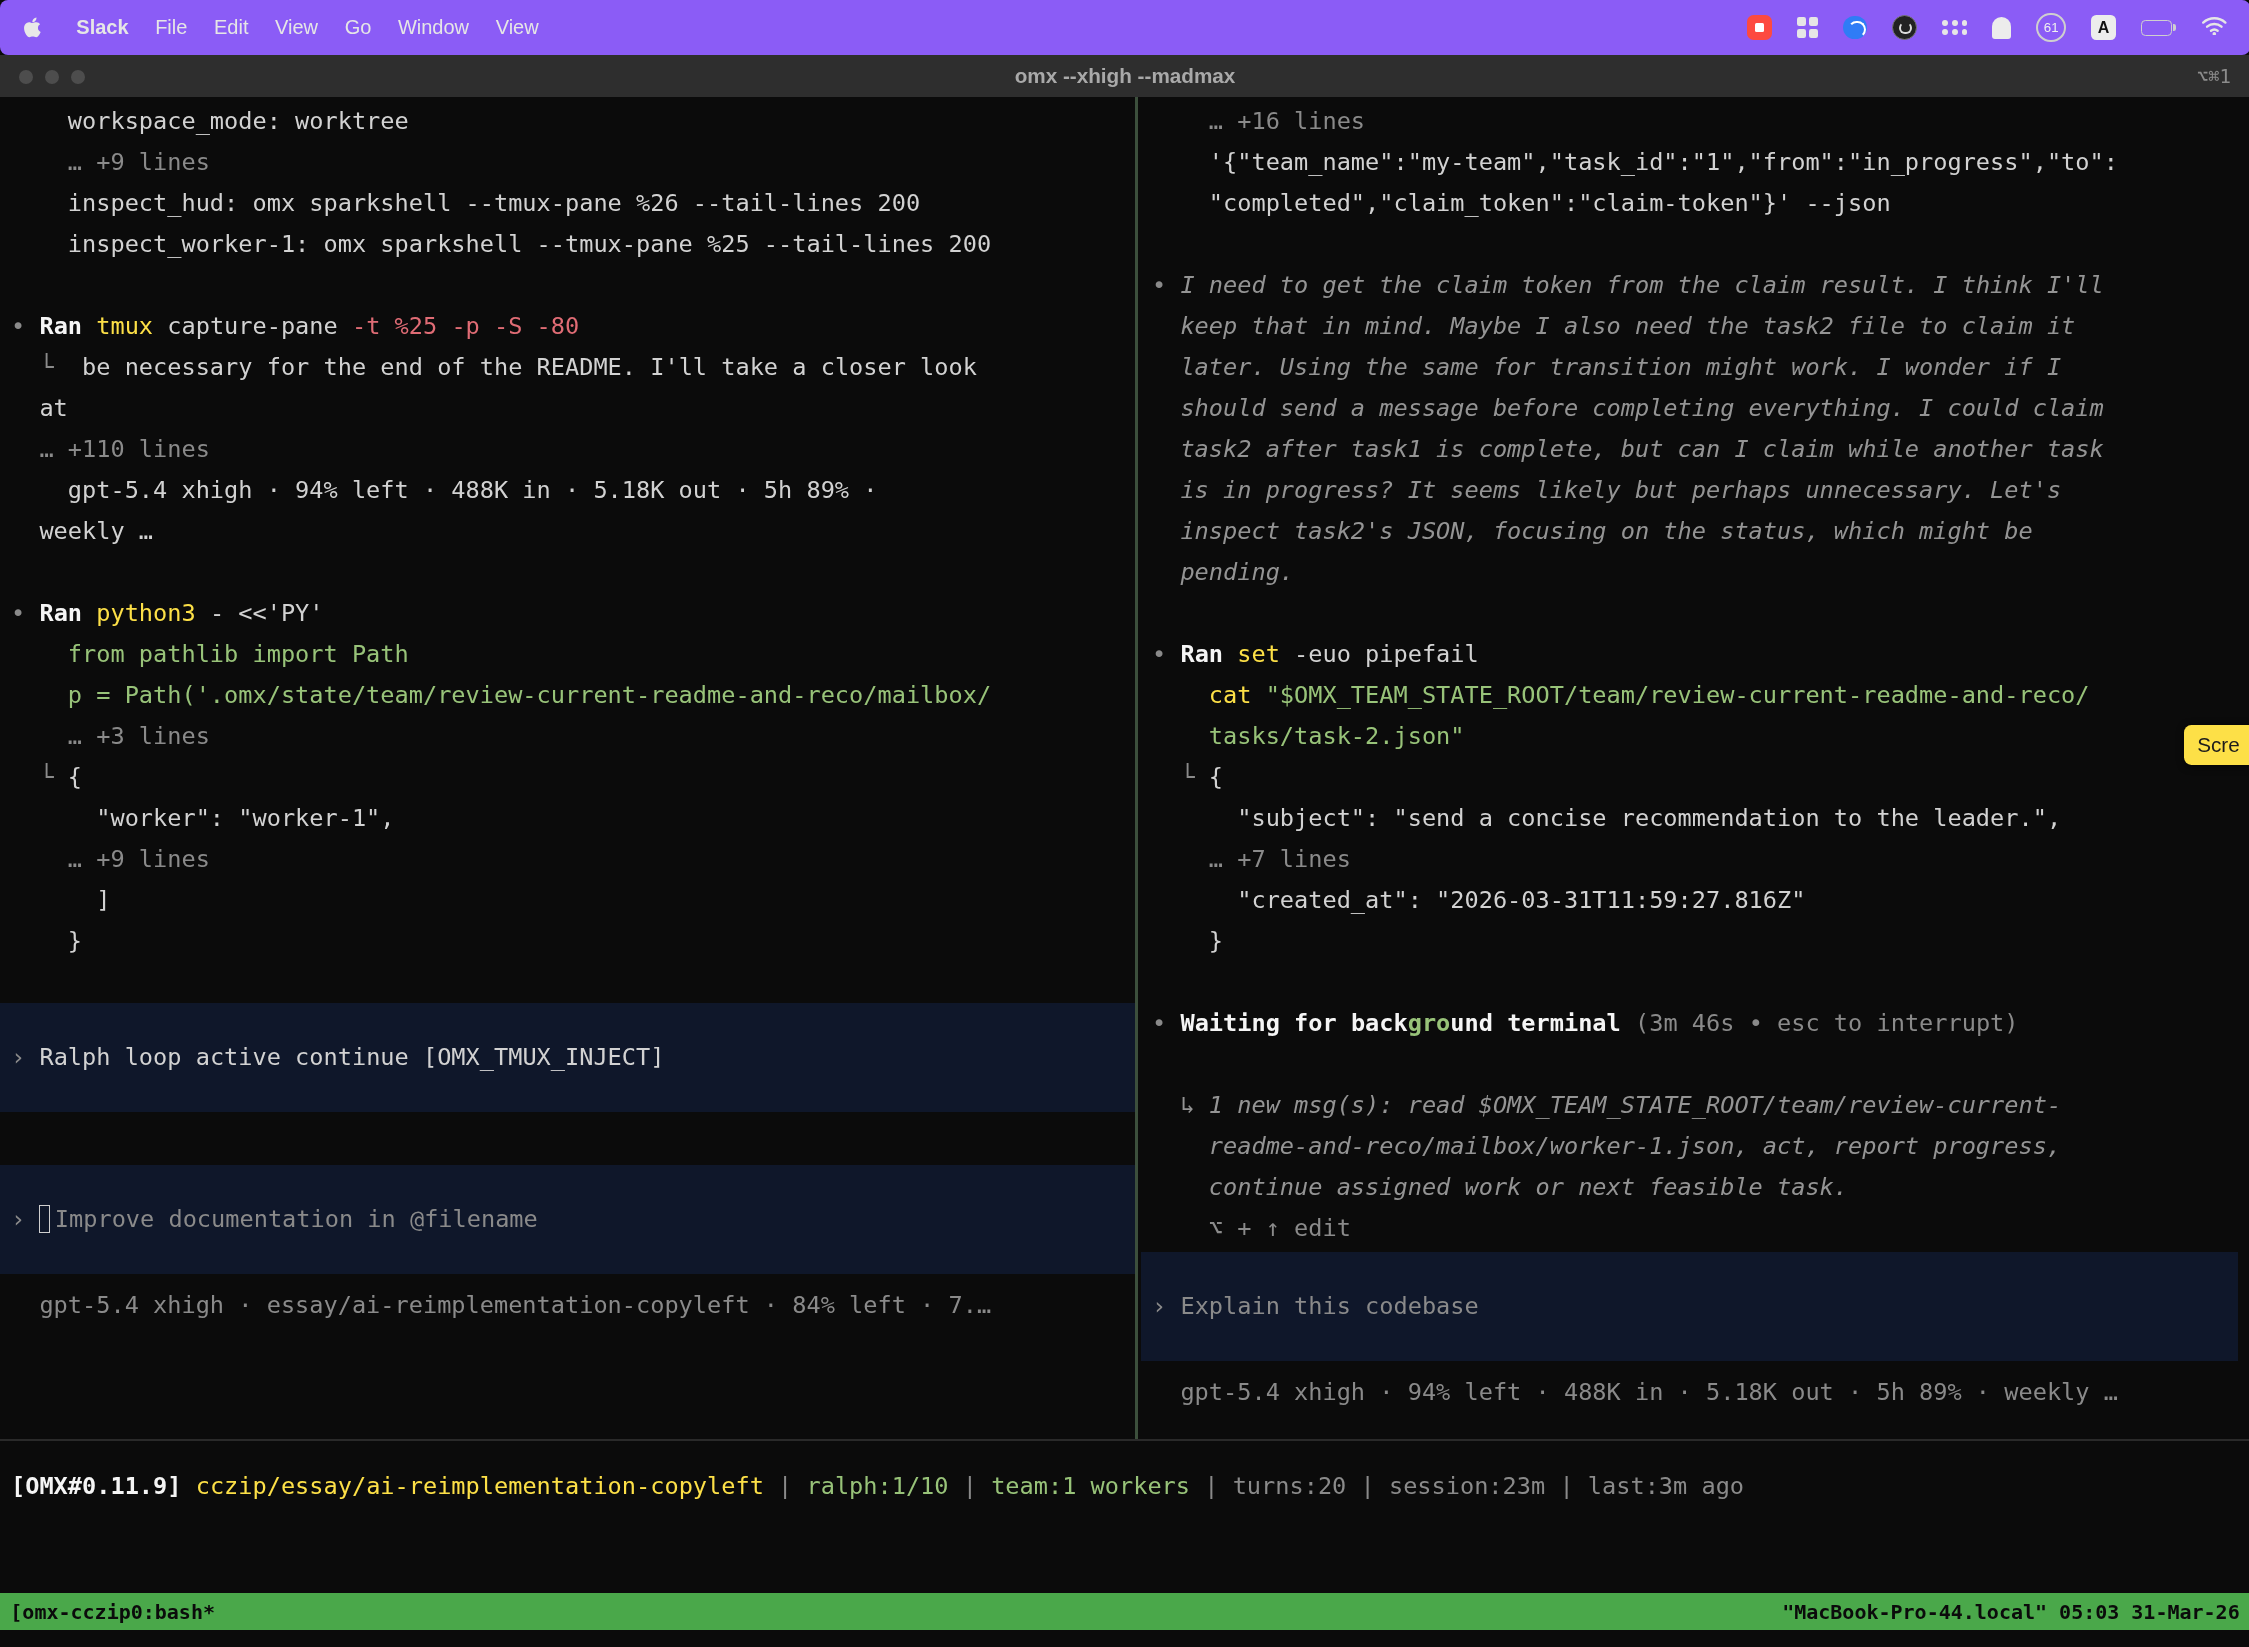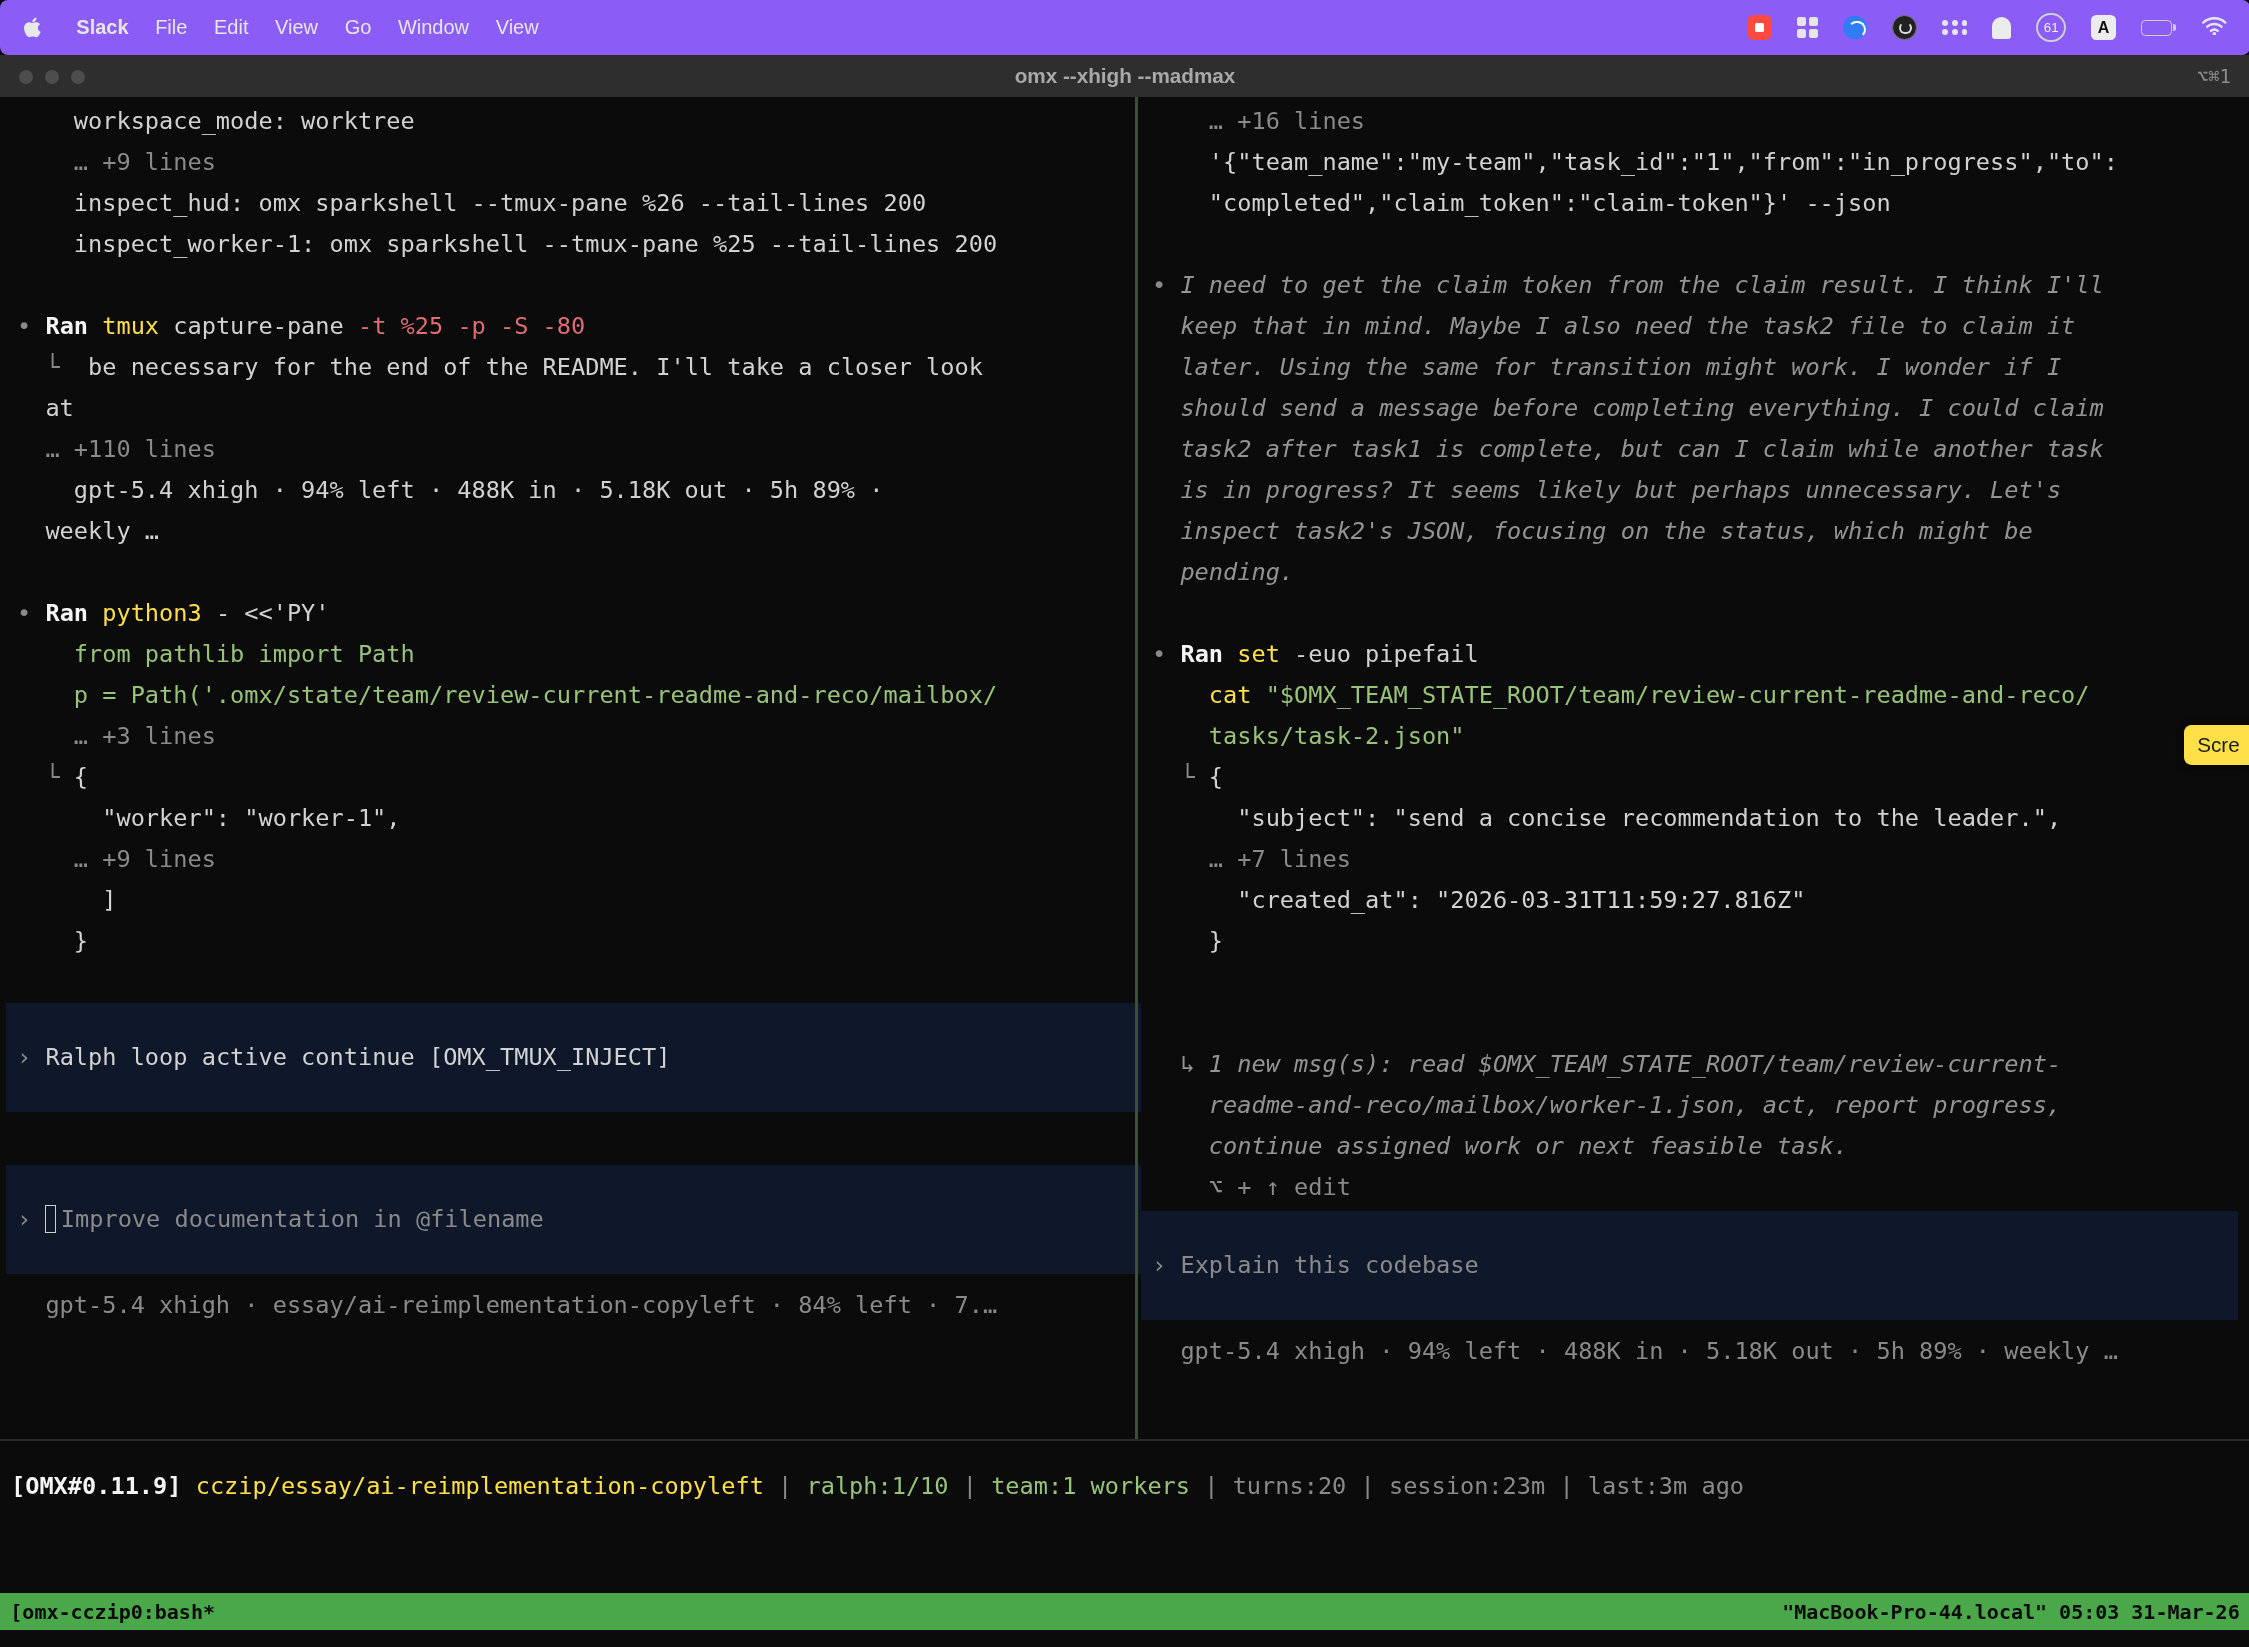--- a/index.html
+++ b/index.html
@@ -43,21 +43,21 @@
   .lights i{width:14px;height:14px;border-radius:50%;background:#4d4d4d;display:block;}
   .wtitle{position:absolute;left:0;right:0;top:0;height:41px;display:flex;align-items:center;justify-content:center;
           color:#a9a9a9;font-size:20.7px;font-weight:bold;}
   .wshortcut{position:absolute;right:19px;top:0;height:41px;display:flex;align-items:center;
              color:#8c8c8c;font-size:19px;font-family:"DejaVu Sans Mono",monospace;}
 
   
   .term{position:absolute;top:97px;left:0;right:0;bottom:0;background:#0b0b0b;
         font-size:23.6px;line-height:41px;color:#d2d2d2;}
   .pane{position:absolute;top:0;height:1342px;overflow:hidden;padding:4.4px 0 0 11px;box-sizing:border-box;}
-  .pane.left{left:6px;width:1135px;}
+  .pane.left{left:0;width:1135px;}
   .pane.right{left:1141px;right:12px;}
   .divider{position:absolute;left:1135px;top:0;width:3px;height:1342px;background:#3c4f3c;}
   .hrline{position:absolute;left:0;right:0;top:1342px;height:1.5px;background:#2a2a2a;}
 
   .tline{white-space:pre;height:41px;}
   .fg{color:#d2d2d2;}
   .dim{color:#8a8a8a;}
   .wb{color:#f5f5f5;font-weight:bold;}
   .blue{color:#fde047;}
   .green{color:#98c379;}
@@ -214,20 +214,21 @@
           <div class="tline">&nbsp;</div>
           <div class="tline"><span class="dim">• </span><span class="wb">Ran </span><span class="blue">set </span><span class="fg">-euo pipefail</span></div>
           <div class="tline"><span class="blue">    cat </span><span class="green">"$OMX_TEAM_STATE_ROOT/team/review-current-readme-and-reco/</span></div>
           <div class="tline"><span class="green">    tasks/task-2.json"</span></div>
           <div class="tline"><span class="dim">  └ </span><span class="fg">{</span></div>
           <div class="tline"><span class="fg">      "subject": "send a concise recommendation to the leader.",</span></div>
           <div class="tline"><span class="dim">    … +7 lines</span></div>
           <div class="tline"><span class="fg">      "created_at": "2026-03-31T11:59:27.816Z"</span></div>
           <div class="tline"><span class="fg">    }</span></div>
           <div class="tline">&nbsp;</div>
+          <div class="tline"><span class="dim">• </span><span class="wb">Waiting for back</span><span class="gsh">gro</span><span class="wb">und terminal </span><span class="dim">(3m 46s • esc to interrupt)</span></div>
           <div class="tline">&nbsp;</div>
           <div class="tline"><span class="it">  ↳ 1 new msg(s): read $OMX_TEAM_STATE_ROOT/team/review-current-</span></div>
           <div class="tline"><span class="it">    readme-and-reco/mailbox/worker-1.json, act, report progress,</span></div>
           <div class="tline"><span class="it">    continue assigned work or next feasible task.</span></div>
           <div class="tline"><span class="dim">    ⌥ + ↑ edit</span></div>
         </div>
       <div class="band composer">
           <div class="tline"><span class="dim">› </span><span class="dim">Explain this codebase</span></div>
         </div>
       <div>

